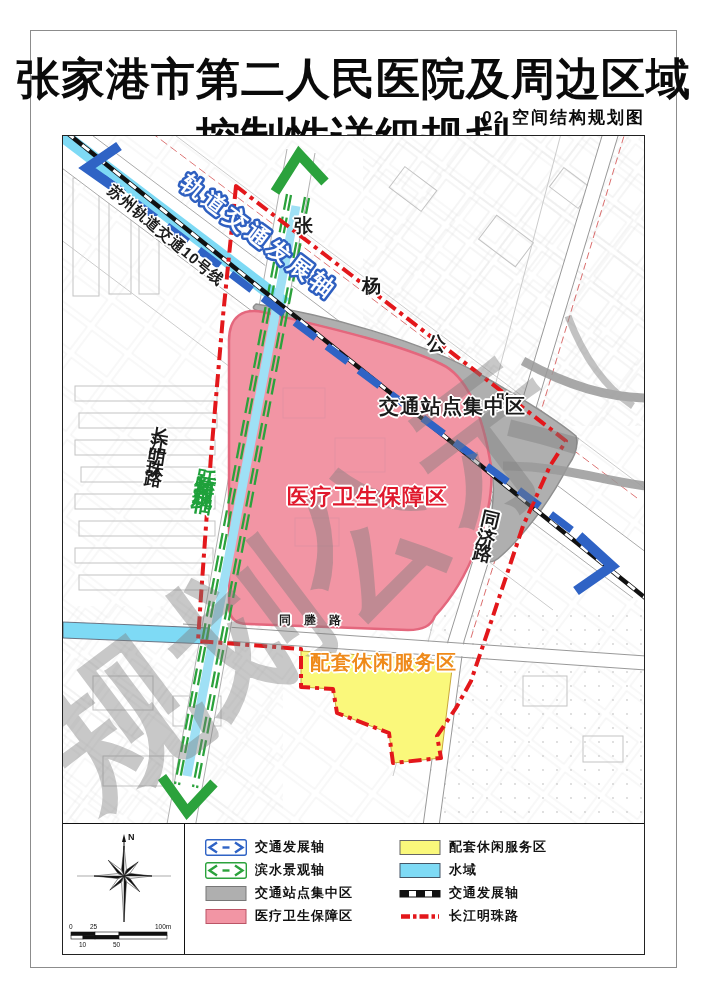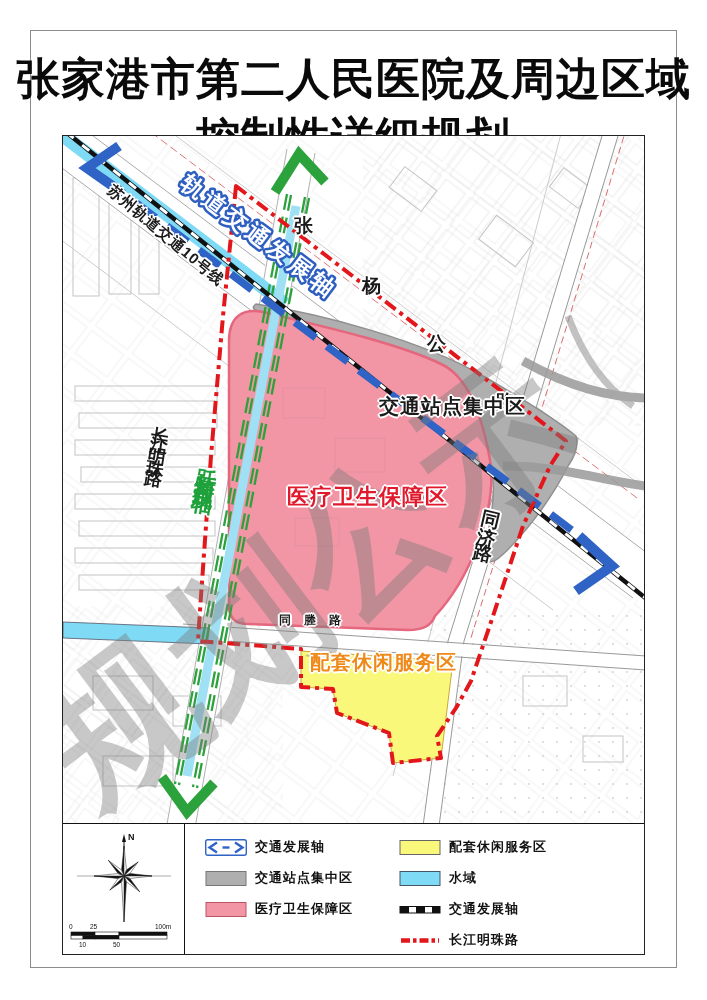--- a/index.html
+++ b/index.html
@@ -11,32 +11,33 @@
   .map { position:absolute; left:62px; top:135px; width:583px; height:820px; border:1px solid #222; background:#fff; overflow:hidden; }
   .map svg.base { position:absolute; left:0; top:0; }
   .lbl { position:absolute; white-space:nowrap; font-weight:700; color:#1a1a1a; line-height:1; }
   .halo { text-shadow:-1px -1px 0 #fff,1px -1px 0 #fff,-1px 1px 0 #fff,1px 1px 0 #fff,-2px 0 0 #fff,2px 0 0 #fff,0 -2px 0 #fff,0 2px 0 #fff; }
   .vert { writing-mode:vertical-rl; text-orientation:upright; }
   .watermark { position:absolute; left:0px; top:530px; font-size:152px; font-weight:700; color:#7d7d7d; opacity:.42; font-family:"DejaVu Serif", serif; transform:rotate(-37deg); transform-origin:left center; letter-spacing:2px; white-space:nowrap; pointer-events:none; }
   
   .legendbar { position:absolute; left:0; top:687px; width:583px; height:133px; background:#fff; border-top:1px solid #111; display:flex; }
   .compassbox { width:122px; height:133px; border-right:1px solid #111; position:relative; flex:0 0 auto; }
   .legendgrid { flex:1; display:flex; padding:14px 0 0 20px; gap:8px; }
-  .legcol { display:flex; flex-direction:column; gap:13px; }
+  .legcol { display:flex; flex-direction:column; gap:5px; }
   .legcol.c1 { width:186px; }
   .legrow { display:flex; align-items:center; gap:8px; height:18px; }
   .legrow .sym { flex:0 0 auto; width:42px; height:17px; }
   .legrow .leglabel { font-size:13px; font-weight:700; color:#111; letter-spacing:1px; }
 </style>
 </head>
 <body>
 
 <div class="page">
   <div class="sheet-border"></div>
   <div class="title">张家港市第二人民医院及周边区域控制性详细规划</div>
+  <div class="subtitle">02 空间结构规划图</div>
 
   <div class="map">
     <svg class="base" width="583" height="690" viewBox="0 0 583 690">
       <defs>
         <pattern id="pb1" width="46" height="34" patternUnits="userSpaceOnUse" patternTransform="rotate(37)">
           <rect x="2" y="2" width="40" height="28" fill="none" stroke="#d6d6d6" stroke-width="1"></rect>
         </pattern>
         <pattern id="pb2" width="40" height="30" patternUnits="userSpaceOnUse" patternTransform="rotate(-53)">
           <rect x="2" y="2" width="34" height="24" fill="none" stroke="#d3d3d3" stroke-width="1"></rect>
         </pattern>
@@ -223,20 +224,31 @@
               <g stroke="#2F63C5" stroke-width="2.4" fill="none">
                 <path d="M12,3.5 L4.5,8.5 L12,13.5"></path>
                   <path d="M30,3.5 L37.5,8.5 L30,13.5"></path>
                 <line x1="17.5" y1="8.5" x2="24.5" y2="8.5"></line>
               </g>
             </svg>
             <span class="leglabel">交通发展轴</span>
           </div>
           <div class="legrow">
             <svg class="sym" viewBox="0 0 42 17">
+              <rect x="0.7" y="0.7" width="40.6" height="15.6" rx="2" fill="#fff" stroke="#2BA23C" stroke-width="1.4"></rect>
+              <g stroke="#2BA23C" stroke-width="2.4" fill="none">
+                <path d="M12,3.5 L4.5,8.5 L12,13.5"></path>
+                  <path d="M30,3.5 L37.5,8.5 L30,13.5"></path>
+                <line x1="17.5" y1="8.5" x2="24.5" y2="8.5"></line>
+              </g>
+            </svg>
+            <span class="leglabel">滨水景观轴</span>
+          </div>
+          <div class="legrow">
+            <svg class="sym" viewBox="0 0 42 17">
               <rect x="1" y="1.5" width="40" height="14" fill="#AFAFAF" stroke="#777" stroke-width="1"></rect>
             </svg>
             <span class="leglabel">交通站点集中区</span>
           </div>
           <div class="legrow">
             <svg class="sym" viewBox="0 0 42 17">
               <rect x="1" y="1.5" width="40" height="14" fill="#F295A4" stroke="#bb5566" stroke-width="1"></rect>
             </svg>
             <span class="leglabel">医疗卫生保障区</span>
           </div>

